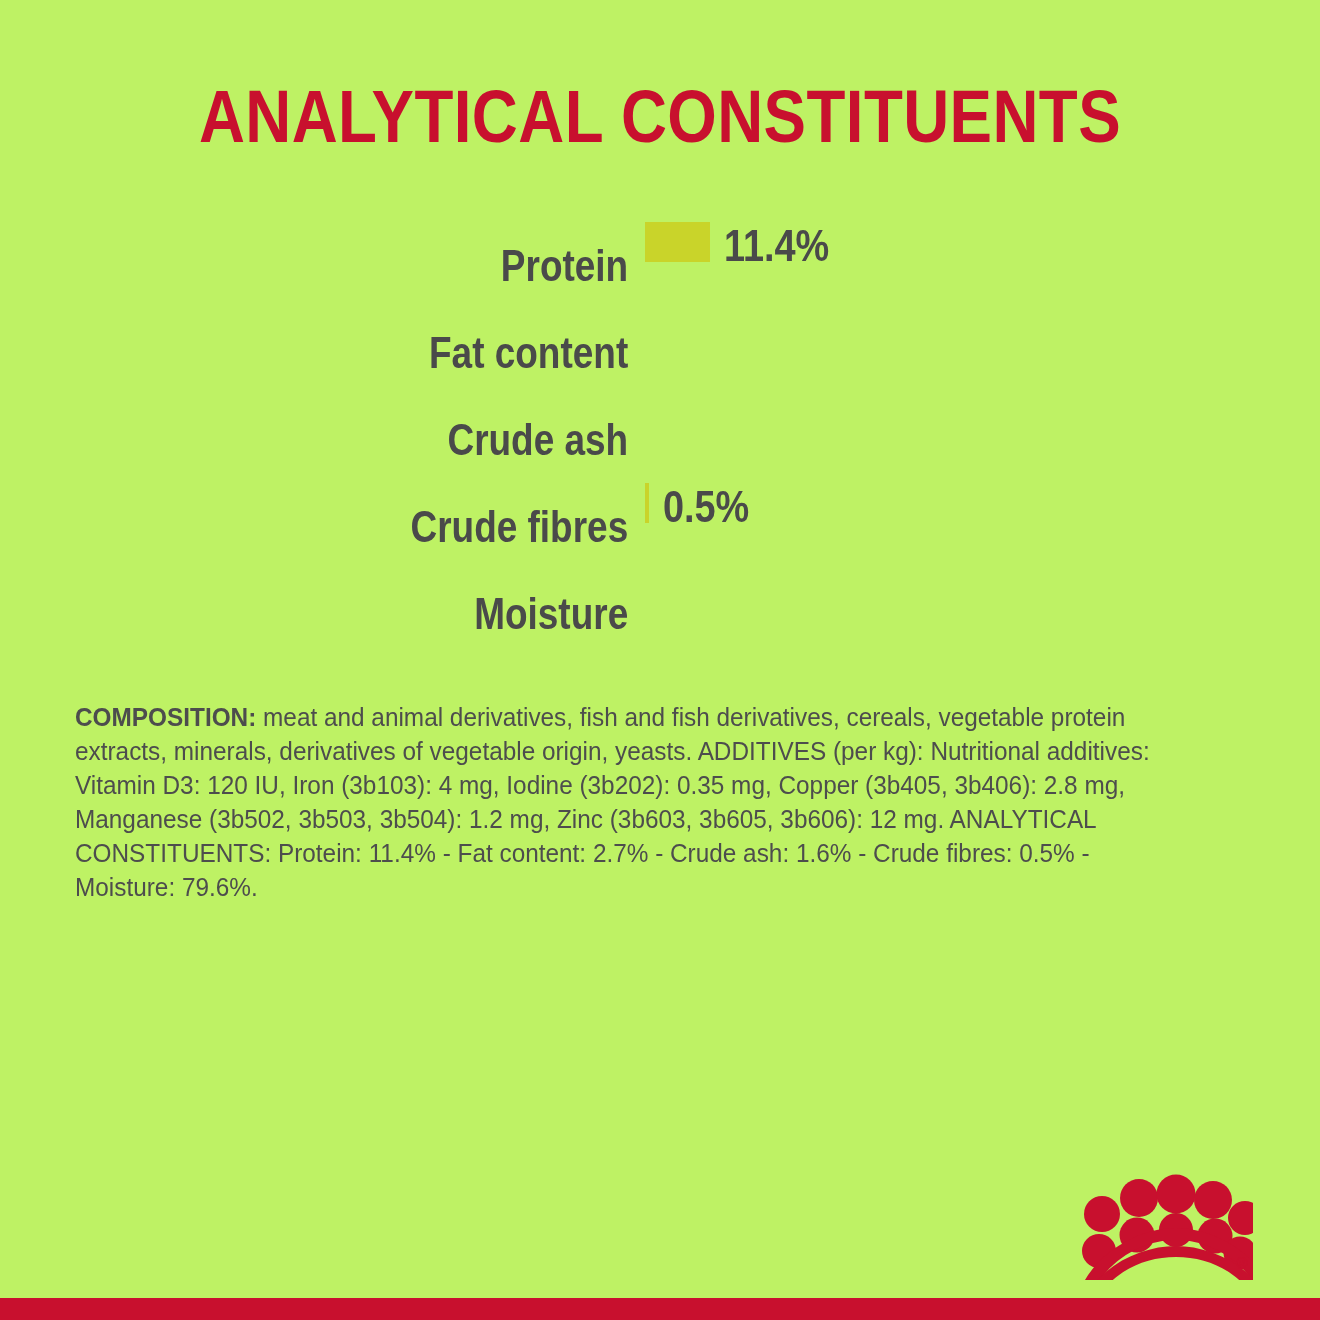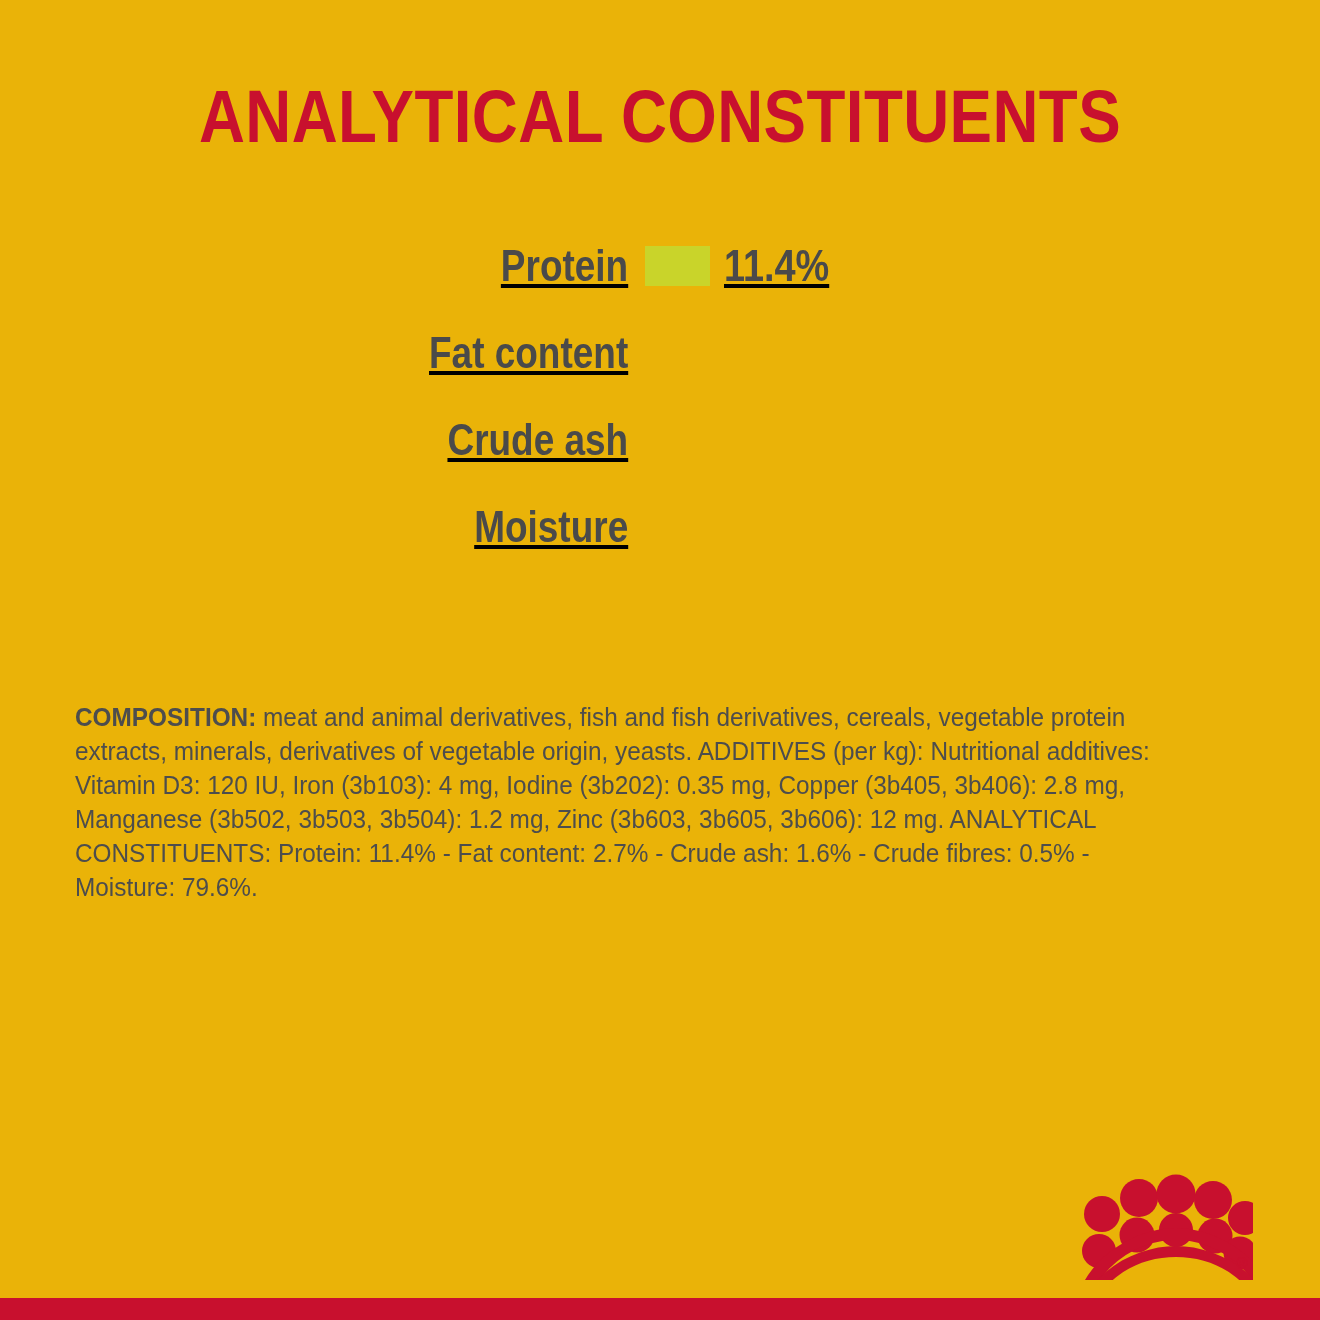--- a/index.html
+++ b/index.html
@@ -9,21 +9,21 @@
     width: 1320px;
     height: 1320px;
     background: #ffffff;
     font-family: "Liberation Sans", sans-serif;
   }
 
   #page {
     position: relative;
     width: 1320px;
     height: 1320px;
-    background: #eab308;
+    background: #bef264;
     overflow: hidden;
   }
 
   
   .title {
     position: absolute;
     left: 0;
     top: 78px;
     width: 1320px;
     text-align: center;
@@ -37,21 +37,20 @@
     transform-origin: center top;
     white-space: nowrap;
   }
 
   
   .chart {
     position: absolute;
     left: 0;
     top: 222px;
     width: 1108px;
-    text-decoration: underline;
   }
 
   .chart-row {
     position: relative;
     height: 87px;
     display: flex;
     align-items: center;
   }
 
   .row-label {
@@ -66,21 +65,21 @@
     transform: scaleX(0.84);
     transform-origin: right center;
     white-space: nowrap;
   }
 
   .row-track {
     position: relative;
     flex: 1;
     height: 87px;
     display: flex;
-    align-items: center;
+    align-items: flex-start;
   }
 
   .row-bar {
     height: 40px;
     background: #c9d42a;
     flex: 0 0 auto;
   }
 
   .row-value {
     margin-left: 14px;
@@ -145,20 +144,27 @@
         <div class="row-track">
           <div class="row-bar" style="background: rgb(201, 212, 42); width: 65.4497px;"></div>
           <div class="row-value">11.4%</div>
         </div>
       </div>
       <div class="chart-row">
         <div class="row-label">Fat content</div>
       </div>
       <div class="chart-row">
         <div class="row-label">Crude ash</div>
+      </div>
+      <div class="chart-row">
+        <div class="row-label">Crude fibres</div>
+        <div class="row-track">
+          <div class="row-bar" style="background: rgb(201, 212, 42); width: 4px;"></div>
+          <div class="row-value">0.5%</div>
+        </div>
       </div>
       <div class="chart-row">
         <div class="row-label">Moisture</div>
       </div>
     </div>
 
   <p class="composition">
     <b>COMPOSITION:</b><span> meat and animal derivatives, fish and fish derivatives, cereals, vegetable protein extracts, minerals, derivatives of vegetable origin, yeasts. ADDITIVES (per kg): Nutritional additives: Vitamin D3: 120 IU, Iron (3b103): 4 mg, Iodine (3b202): 0.35 mg, Copper (3b405, 3b406): 2.8 mg, Manganese (3b502, 3b503, 3b504): 1.2 mg, Zinc (3b603, 3b605, 3b606): 12 mg. ANALYTICAL CONSTITUENTS: Protein: 11.4% - Fat content: 2.7% - Crude ash: 1.6% - Crude fibres: 0.5% - Moisture: 79.6%.</span>
   </p>
 

